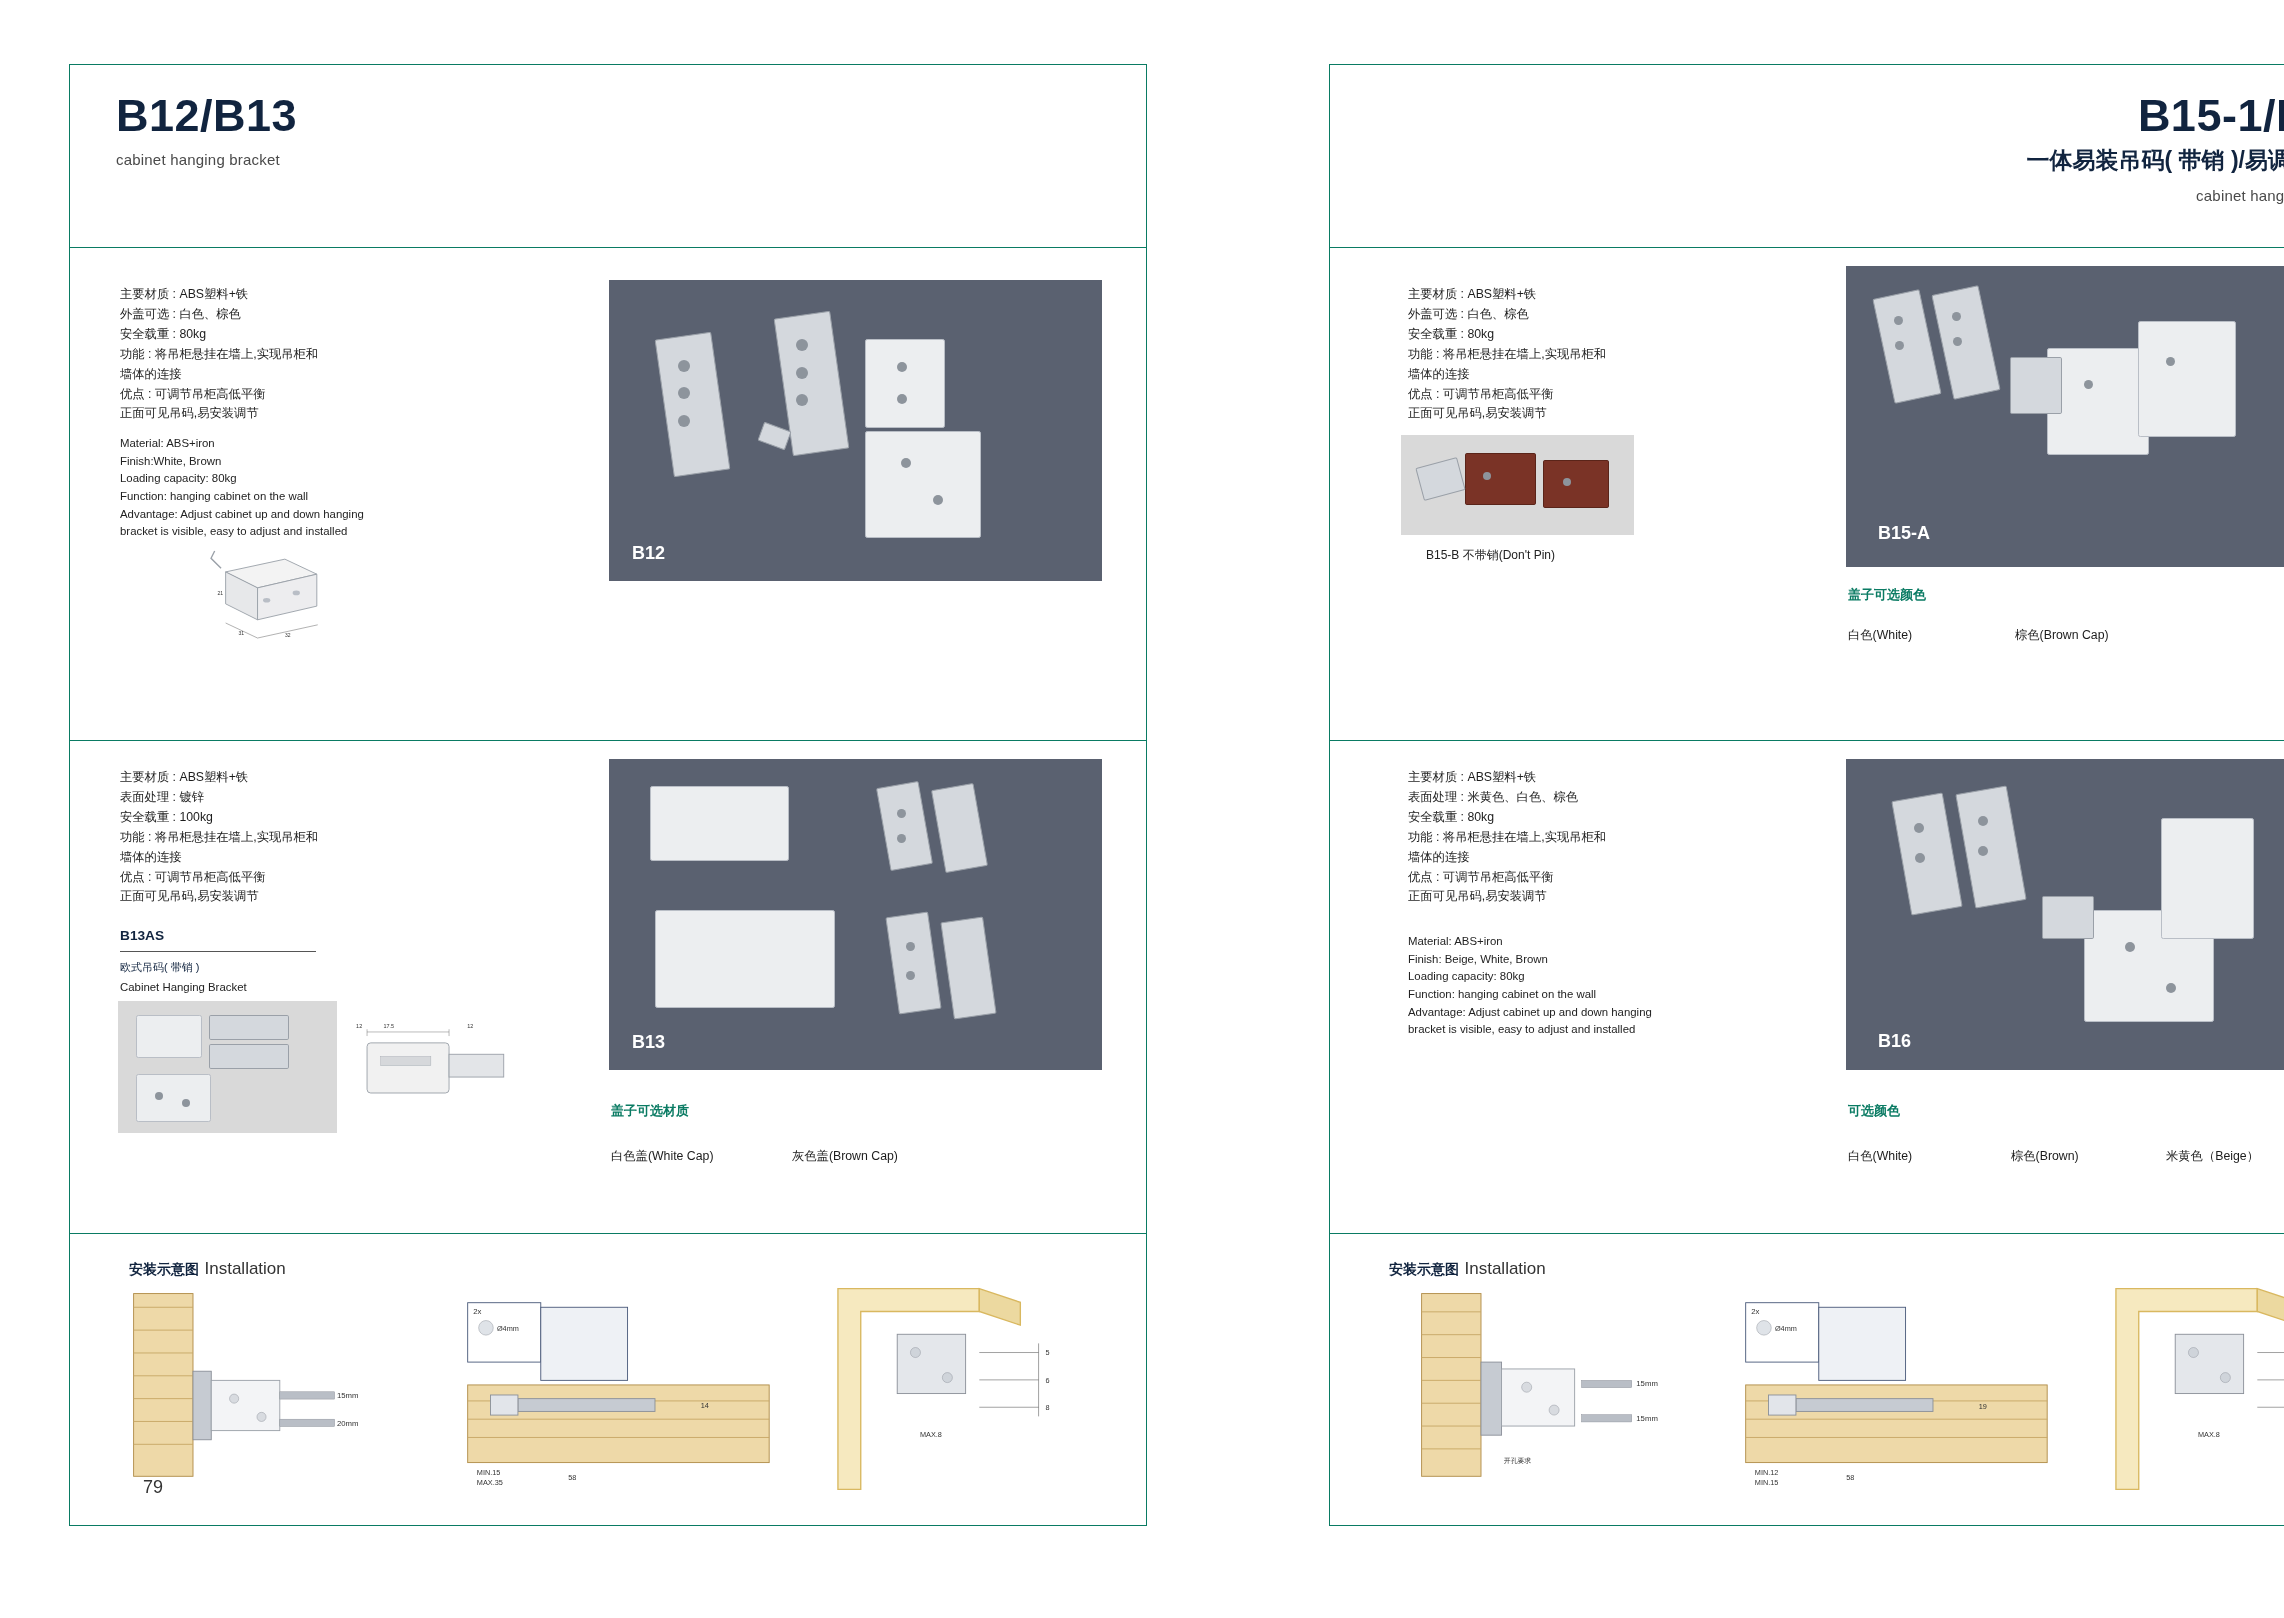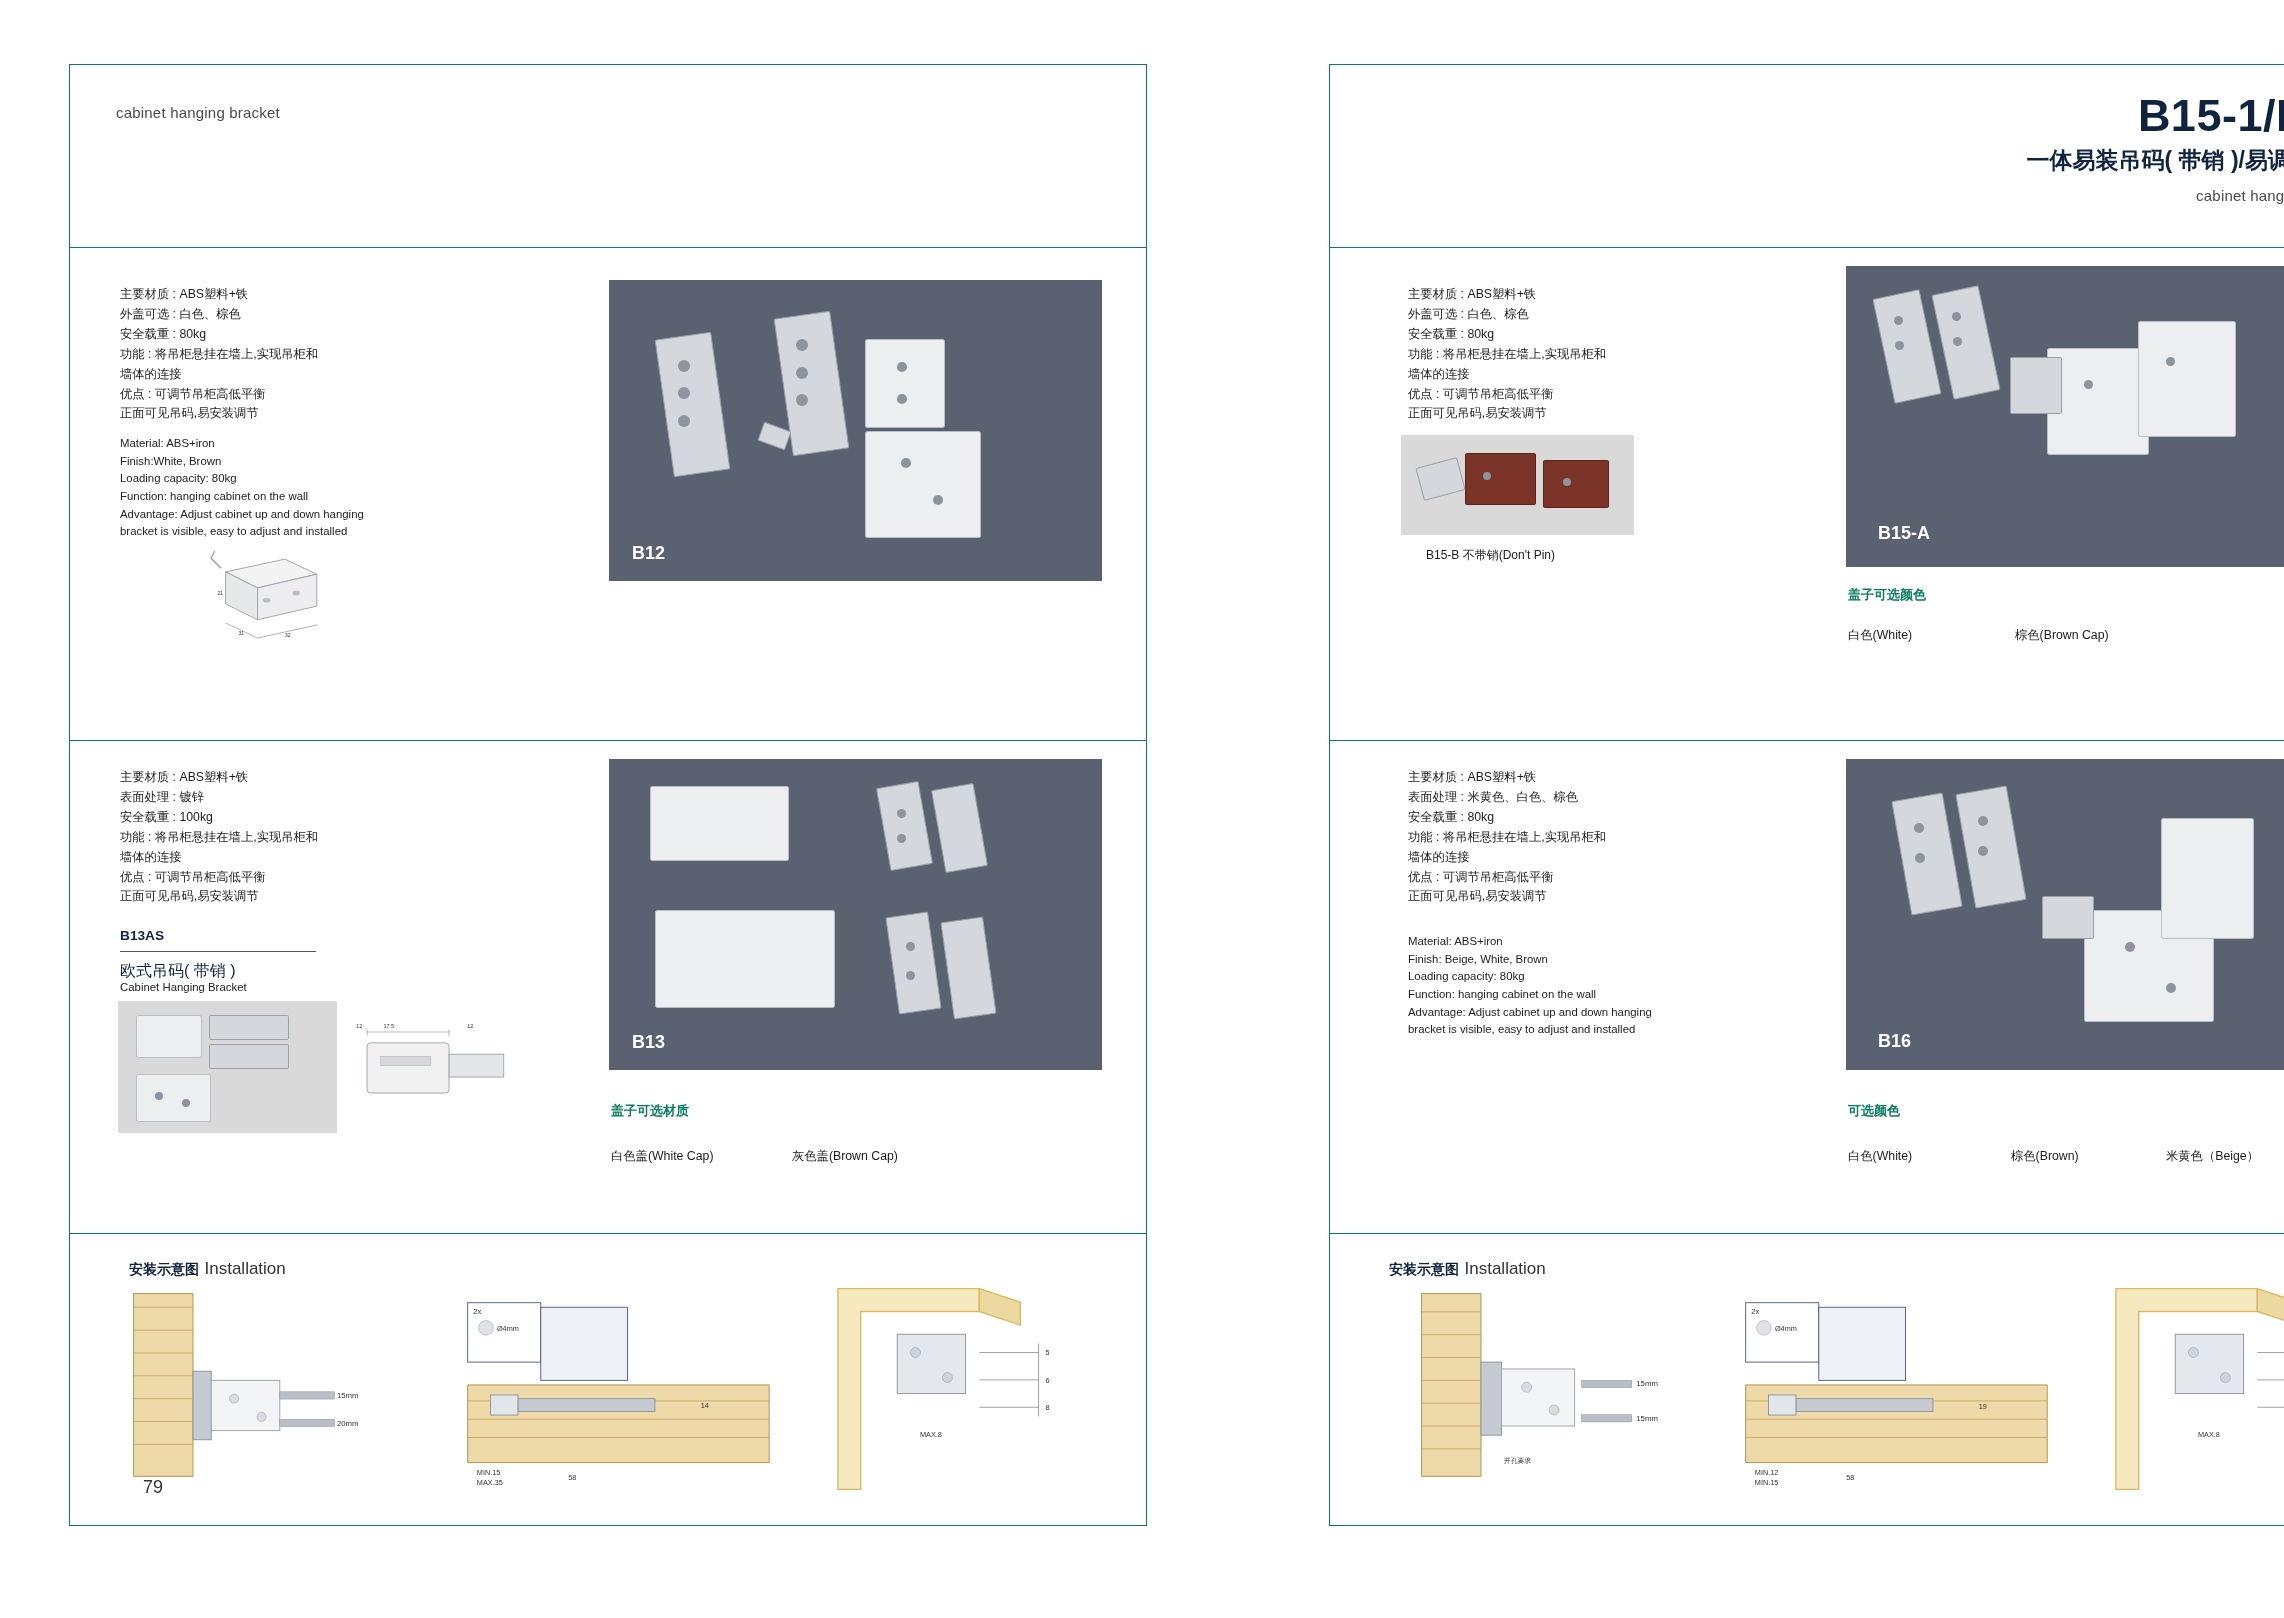--- a/index.html
+++ b/index.html
@@ -52,20 +52,21 @@
 </style>
 </head>
 <body>
 
 <div class="page">
 
   <div class="sheet left">
 
     <div class="hdr">
       <div class="inner">
+        <div class="code">B12/B13</div>
         <div class="en-title">cabinet hanging bracket</div>
       </div>
     </div>
 
     <div class="row r1">
       <div class="spec" style="left:50px; top:37px; width:347px;">主要材质 : ABS塑料+铁
 外盖可选 : 白色、棕色
 安全载重 : 80kg
 功能 : 将吊柜悬挂在墙上,实现吊柜和
 墙体的连接
@@ -118,21 +119,21 @@
       <div class="spec" style="left:50px; top:27px; width:365px;">主要材质 : ABS塑料+铁
 表面处理 : 镀锌
 安全载重 : 100kg
 功能 : 将吊柜悬挂在墙上,实现吊柜和
 墙体的连接
 优点 : 可调节吊柜高低平衡
 正面可见吊码,易安装调节</div>
 
       <div class="linehdr" style="left:50px; top:187px;">B13AS</div>
       <div class="linehdr-rule" style="left:50px; top:210px; width:196px;"></div>
-      <div class="tinytxt" style="left:50px; top:218px; font-size:16px; color:#11243f;">欧式吊码( 带销 )</div>
+      <div class="tinytxt" style="left:50px; top:218px; font-size:11px; color:#11243f;">欧式吊码( 带销 )</div>
       <div class="tinytxt" style="left:50px; top:238px;">Cabinet Hanging Bracket</div>
 
       <div class="greybox" style="left:48px; top:260px; width:219px; height:132px;">
         <div class="whitepart" style="left:18px;top:13.7px;width:64px;height:41px;"></div>
         <div class="steelpart" style="left:91px;top:13.7px;width:78px;height:23px;"></div>
         <div class="steelpart" style="left:91px;top:43px;width:78px;height:23px;"></div>
         <div class="whitepart" style="left:18px;top:73px;width:73px;height:46px;"></div>
         <div class="hole" style="left:37px;top:91px;width:8.2px;height:8.2px;"></div>
         <div class="hole" style="left:64px;top:98px;width:8.2px;height:8.2px;"></div>
       </div>

